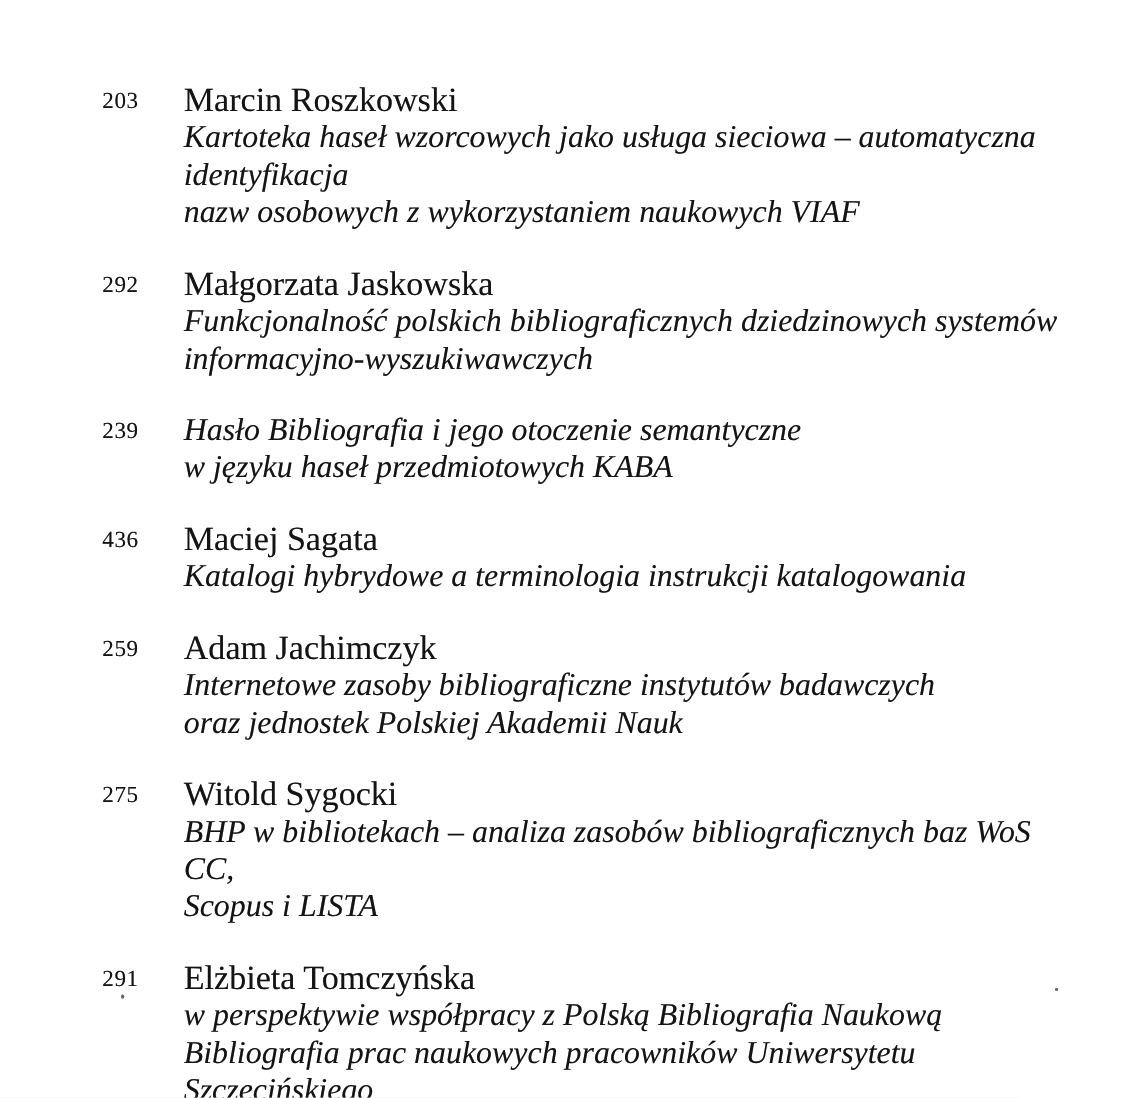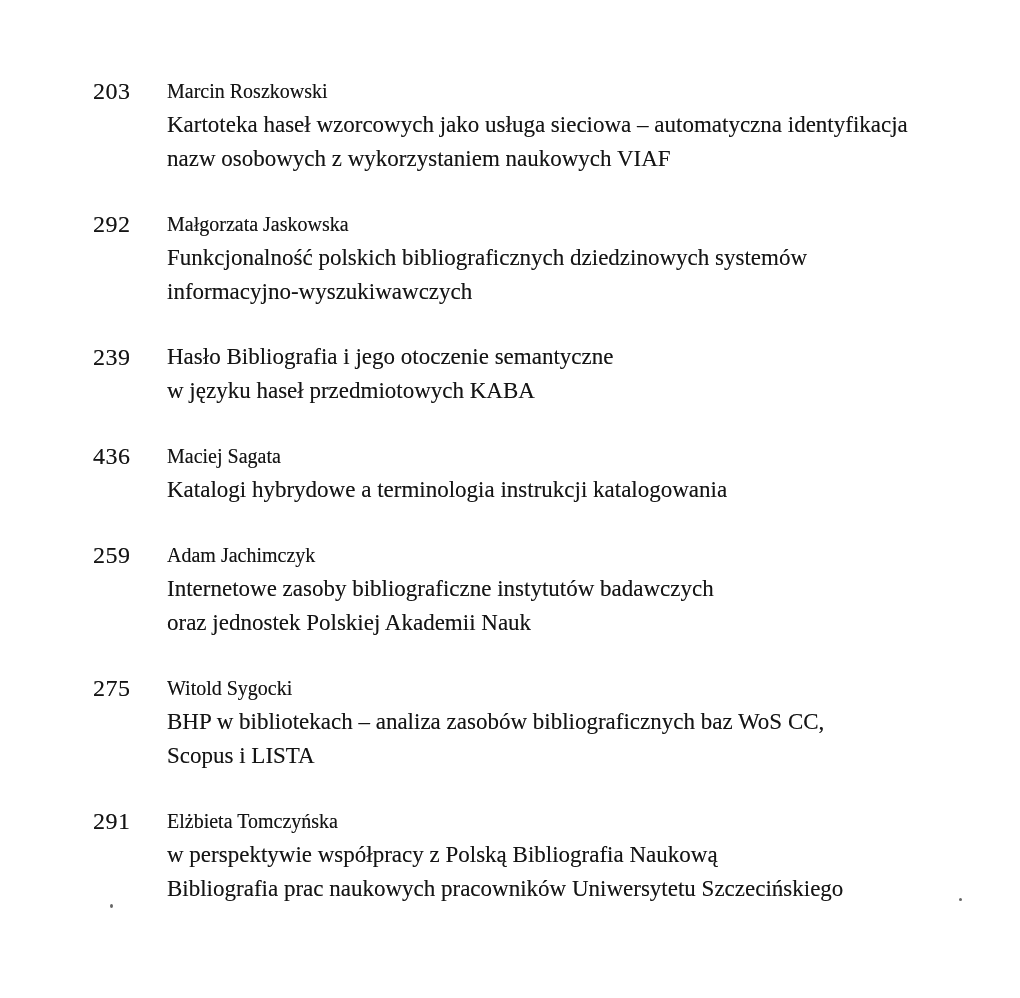--- a/index.html
+++ b/index.html
@@ -22,36 +22,37 @@
     left: 93px;
     right: 40px;
   }
   .entry {
     display: flex;
     align-items: flex-start;
     margin-bottom: 31px;
   }
   .page-num {
     flex: 0 0 74px;
-    font-size: 24px;
+    font-size: 21px;
     line-height: 34px;
     letter-spacing: 0.5px;
     text-shadow: 0 0 0.6px rgba(0,0,0,0.45);
   }
   .entry-body {
     flex: 1 1 auto;
   }
   .author {
-    font-size: 20px;
+    font-size: 31px;
     line-height: 34px;
     text-shadow: 0 0 0.6px rgba(0,0,0,0.45);
   }
   .title-line {
-    font-size: 23px;
+    font-size: 29px;
     line-height: 34px;
+    font-style: italic;
     text-shadow: 0 0 0.5px rgba(0,0,0,0.4);
   }
   .artifact-dot {
     position: absolute;
     width: 4px;
     height: 4px;
     border-radius: 50%;
     background: rgba(20,20,20,0.65);
   }
   .artifact-dot.d1 { left: 110px; top: 904px; width: 3px; height: 4px; }

